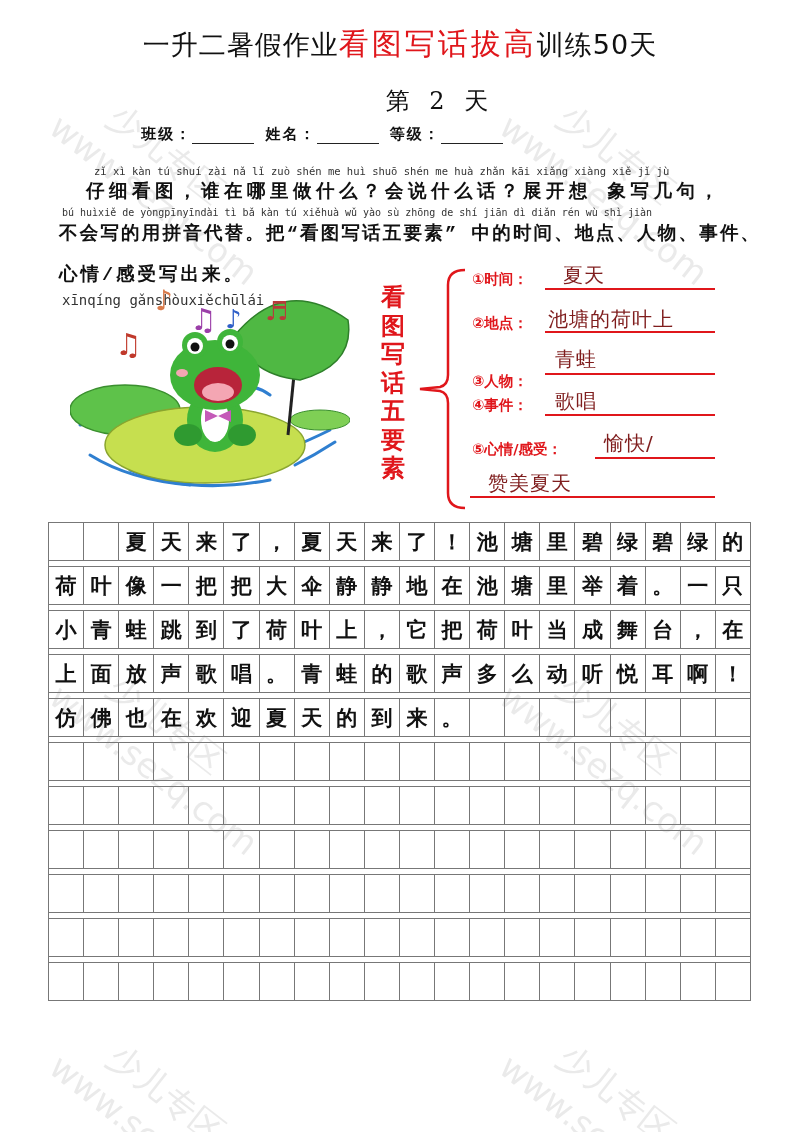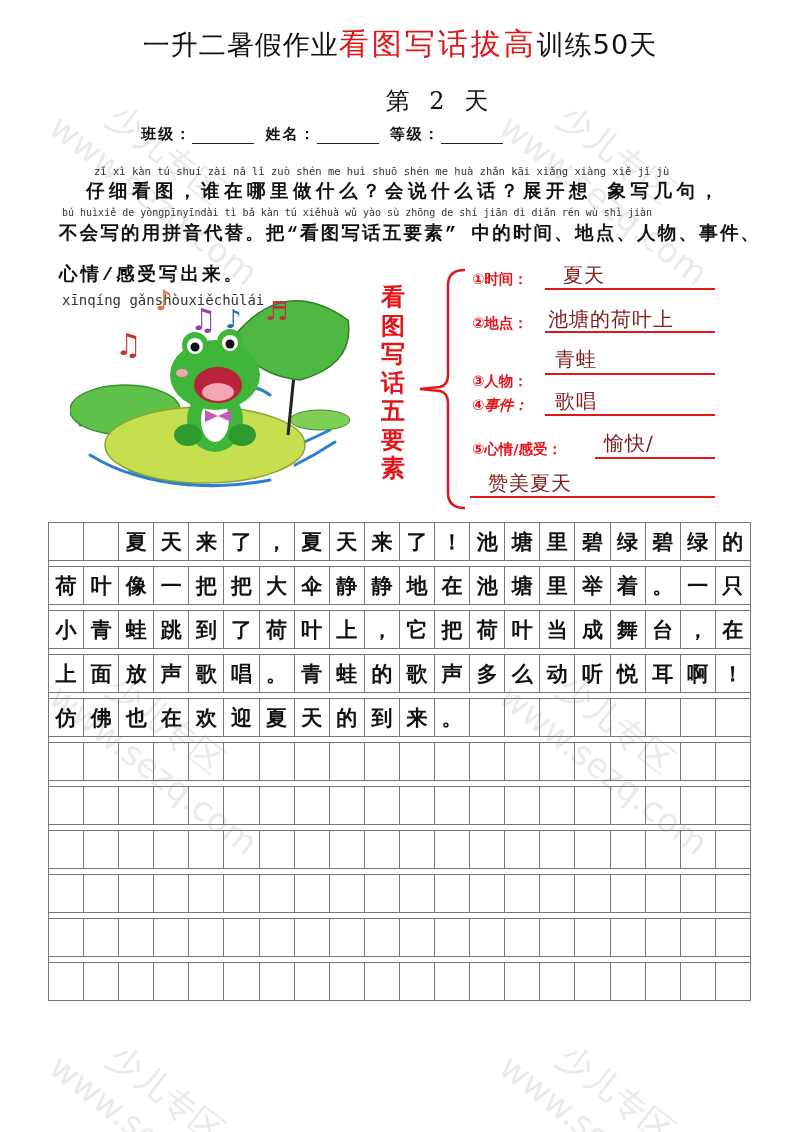--- a/index.html
+++ b/index.html
@@ -176,21 +176,21 @@
 <div class="el-line" style="left:545px; top:288px; width:170px;"></div>
 
 <div class="el-label" style="left:472px; top:314px;">②地点：</div>
 <div class="el-val" style="left:548px; top:306px;">池塘的荷叶上</div>
 <div class="el-line" style="left:545px; top:331px; width:170px;"></div>
 
 <div class="el-label" style="left:472px; top:372px;">③人物：</div>
 <div class="el-val" style="left:555px; top:346px;">青蛙</div>
 <div class="el-line" style="left:545px; top:373px; width:170px;"></div>
 
-<div class="el-label" style="left:472px; top:396px;font-style:italic;">④事件：</div>
+<div class="el-label" style="left:472px; top:396px;">④事件：</div>
 <div class="el-val" style="left:555px; top:388px;">歌唱</div>
 <div class="el-line" style="left:545px; top:414px; width:170px;"></div>
 
 <div class="el-label" style="left:472px; top:440px;">⑤心情/感受：</div>
 <div class="el-val" style="left:604px; top:430px;">愉快/</div>
 <div class="el-line" style="left:595px; top:457px; width:120px;"></div>
 <div class="el-val" style="left:488px; top:470px;">赞美夏天</div>
 <div class="el-line" style="left:470px; top:496px; width:245px;"></div>
 
 <div class="abs grid" id="grid">

